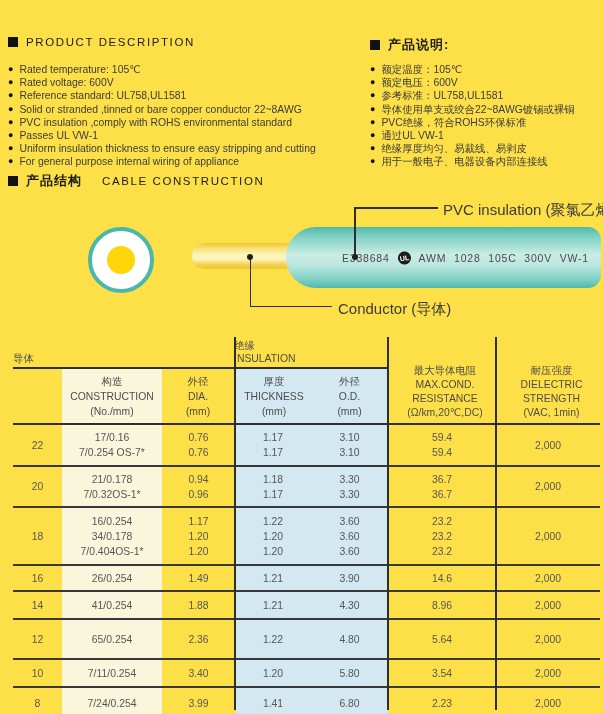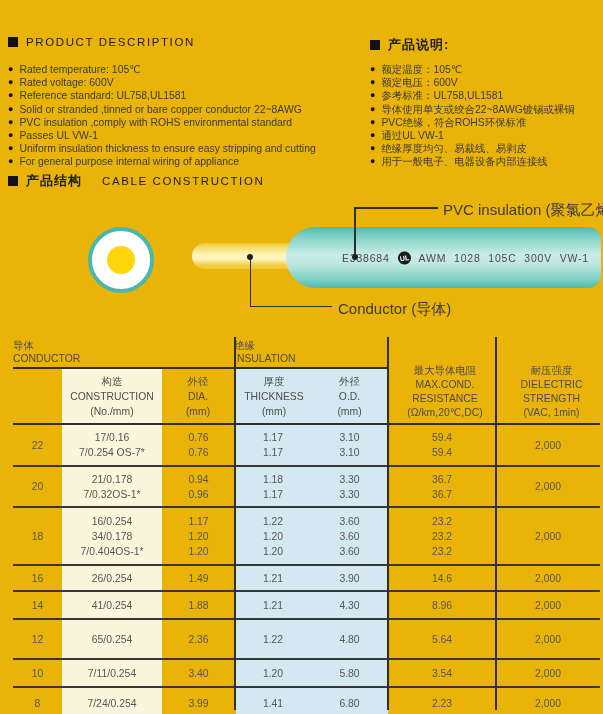--- a/index.html
+++ b/index.html
@@ -1,17 +1,17 @@
 <!DOCTYPE html>
 <html><head>
 <meta charset="utf-8">
 <style>
   html,body{margin:0;padding:0;background:#ffffff;}
   .canvas{
-    position:relative;width:603px;height:714px;background:#eab308;overflow:hidden;
+    position:relative;width:603px;height:714px;background:#fde047;overflow:hidden;
     font-family:"Liberation Sans","DejaVu Sans",sans-serif;color:#3d3d3d;
   }
   
   .sec-head{position:absolute;display:flex;align-items:center;gap:8px;}
   .sq{width:10px;height:10px;background:#111;flex:0 0 auto;}
   .head-en{font-size:11.5px;letter-spacing:1.6px;color:#1c1c1c;}
   .head-zh{font-size:13px;font-weight:bold;color:#1c1c1c;letter-spacing:1px;}
   
   .blist{position:absolute;display:flex;flex-direction:column;}
   .bitem{display:flex;align-items:flex-start;line-height:13.2px;font-size:10.4px;color:#3b3b3b;}
@@ -166,21 +166,20 @@
 
     <div class="vline" style="left:221px;"></div>
     <div class="vline" style="left:374px;"></div>
     <div class="vline" style="left:482px;"></div>
 
     <div class="hline" style="left:0;top:30px;width:375px;height:1.5px;"></div>
     <div class="hline" style="left:0;top:86px;width:587px;height:2px;"></div>
 
     <div class="ghead" style="left:0;width:221px;">
       <div>导体</div>
-      <div>CONDUCTOR</div>
     </div>
     <div class="ghead" style="left:221px;width:153px;">
       <div>绝缘</div>
       <div>INSULATION</div>
     </div>
 
     <div class="chead" style="left:49px;width:100px;">
       <div>构造</div>
       <div>CONSTRUCTION</div>
       <div>(No./mm)</div>

